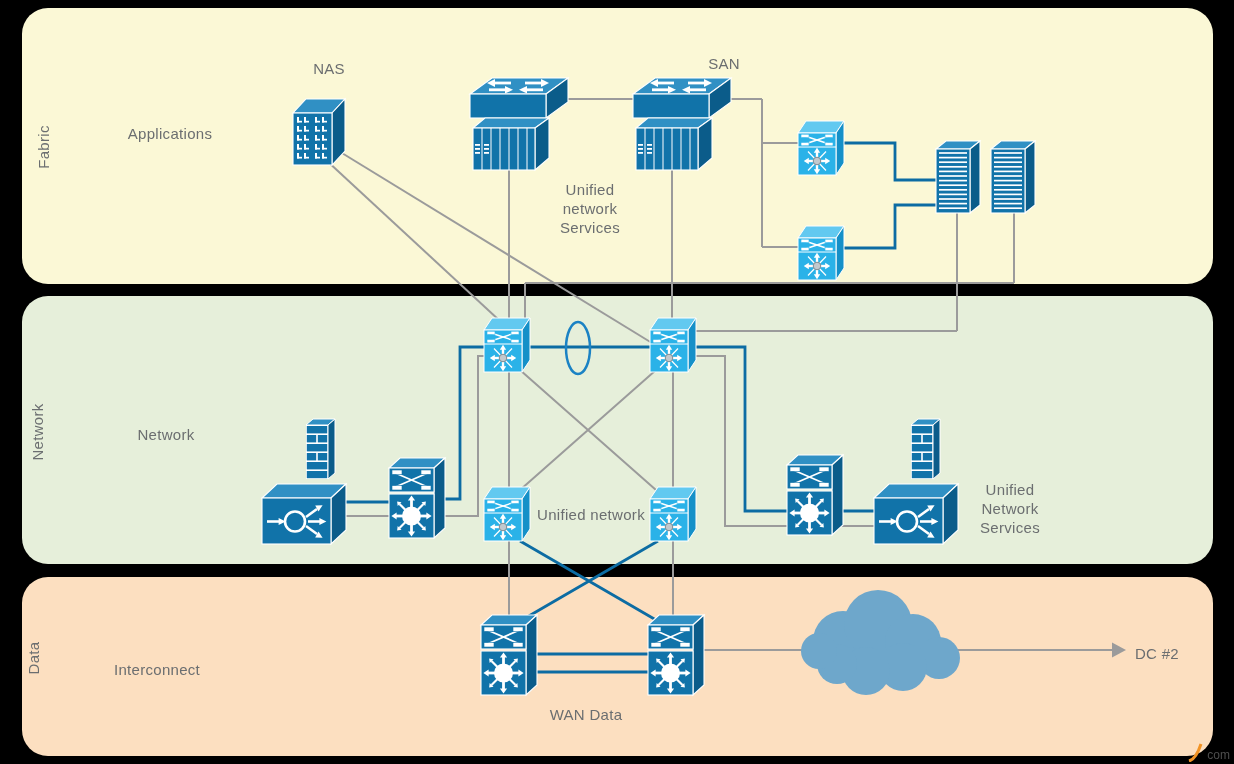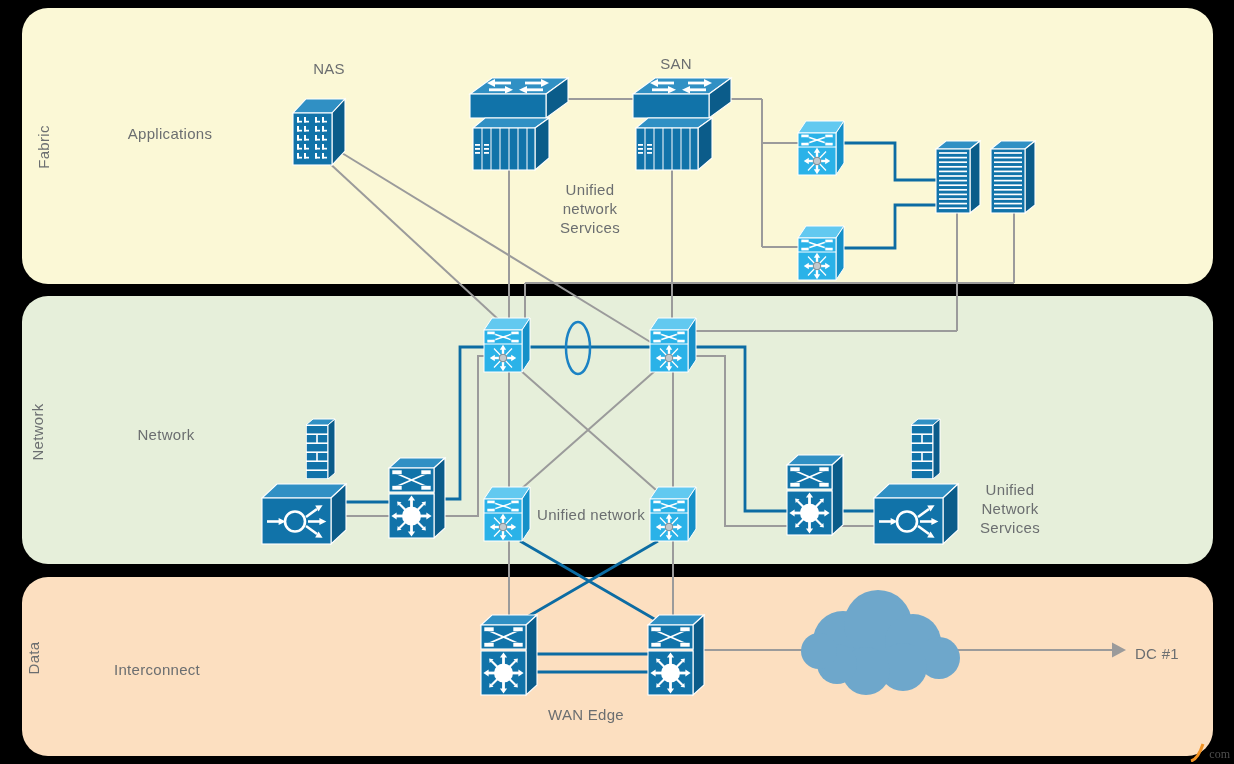--- a/index.html
+++ b/index.html
@@ -7,21 +7,21 @@
          font-family:"Liberation Sans",sans-serif;}
   .band{position:absolute;left:22px;width:1191px;border-radius:26px;}
   #band-fabric{top:8px;height:276px;background:#fbf8d6;}
   #band-network{top:296px;height:268px;background:#e6efda;}
   #band-data{top:577px;height:179px;background:#fcdfc0;}
   .overlay{position:absolute;left:0;top:0;}
   .lbl{position:absolute;color:#6b6e70;font-size:15px;line-height:19px;text-align:center;
        white-space:pre-line;transform:translate(-50%,-50%);letter-spacing:.3px;}
   .lbl-v{transform:translate(-50%,-50%) rotate(-90deg);}
   .watermark{position:absolute;right:4px;bottom:2px;color:#4e4e4e;font-size:12px;
-             display:flex;align-items:flex-end;gap:2px;font-family:Liberation Serif, serif;}
+             display:flex;align-items:flex-end;gap:2px;}
 </style>
 </head>
 <body>
 
 <div class="stage">
 
   <div class="band" id="band-fabric"></div>
   <div class="band" id="band-network"></div>
   <div class="band" id="band-data"></div>
 
@@ -287,32 +287,32 @@
     <use href="#d-n7k" transform="translate(481,615)"></use>
     <use href="#d-n7k" transform="translate(648,615)"></use>
   </svg>
 
   <div class="lbl lbl-v" style="left:43px;top:147px">Fabric</div>
   <div class="lbl lbl-v" style="left:37px;top:432px">Network</div>
   <div class="lbl lbl-v" style="left:33px;top:658px">Data</div>
 
   <div class="lbl" style="left:170px;top:133px">Applications</div>
   <div class="lbl" style="left:329px;top:68px">NAS</div>
-  <div class="lbl" style="left:676px;top:63px">SAN</div>
+  <div class="lbl" style="left:724px;top:63px">SAN</div>
   <div class="lbl" style="left:590px;top:208px">Unified
 network
 Services</div>
   <div class="lbl" style="left:166px;top:434px">Network</div>
   <div class="lbl" style="left:591px;top:514px">Unified network</div>
   <div class="lbl" style="left:1010px;top:508px">Unified
 Network
 Services</div>
   <div class="lbl" style="left:157px;top:669px">Interconnect</div>
-  <div class="lbl" style="left:586px;top:714px">WAN Edge</div>
-  <div class="lbl" style="left:1157px;top:653px">DC #1</div>
+  <div class="lbl" style="left:586px;top:714px">WAN Data</div>
+  <div class="lbl" style="left:1157px;top:653px">DC #2</div>
 
   <div class="watermark">
     <svg width="18" height="20" viewBox="0 0 18 20">
       <path d="M2,19 Q9,17 14,2" stroke="#f29324" stroke-width="3" fill="none"></path>
     </svg>
     <span>com</span>
   </div>
 
 </div>
 

